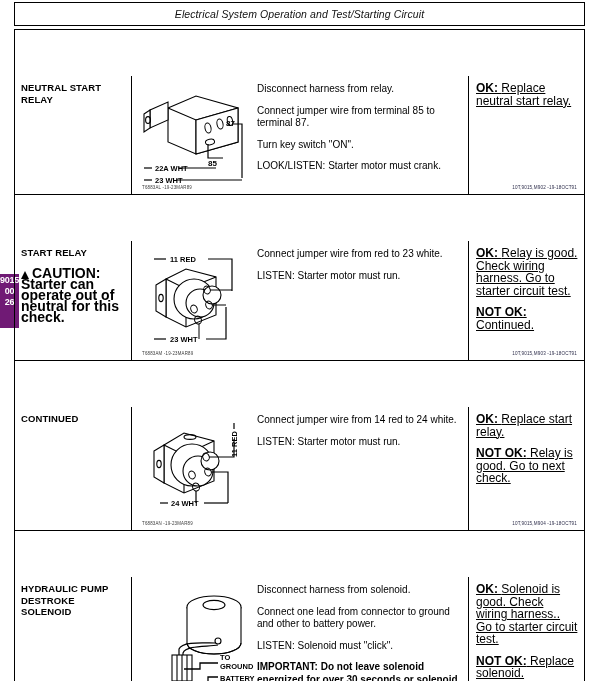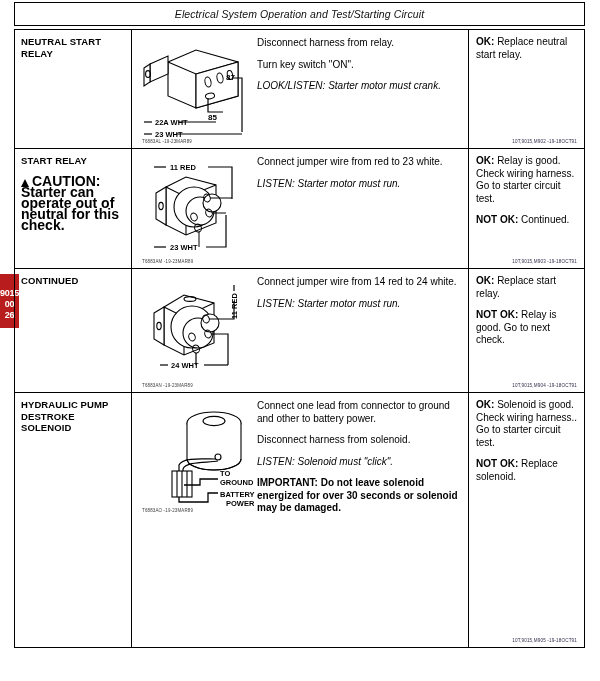--- a/index.html
+++ b/index.html
@@ -52,20 +52,21 @@
     width: 571px;
     border: 1px solid #000;
     box-sizing: border-box;
     border-collapse: collapse;
   }
   .row {
     display: flex;
     border-bottom: 1px solid #000;
     box-sizing: border-box;
     position: relative;
+    margin-top: 46px;
   }
   .row.last { border-bottom: none; }
 
   .col-name {
     width: 117px;
     flex: 0 0 117px;
     border-right: 1px solid #000;
     box-sizing: border-box;
     padding: 6px 5px 4px 6px;
   }
@@ -110,27 +111,28 @@
 
   .instructions {
     position: absolute;
     left: 125px;
     top: 7px;
     width: 205px;
     font-size: 10px;
     line-height: 12.5px;
   }
   .instructions p { margin: 0 0 9px 0; }
-  .instructions p.ital { font-style: italic; }
+  .instructions p.ital { }
   .instructions p.imp { font-weight: bold; }
   .instructions p.last { margin-bottom: 0; }
 
   .result-text {
-    font-size: 10px;
+    font-size: 12px;
     line-height: 12.5px;
+    text-decoration: underline;
   }
   .result-text p { margin: 0 0 9px 0; }
   .result-text p.last { margin-bottom: 0; }
   .result-text b { font-weight: bold; }
 
   .fig-code {
     position: absolute;
     font-size: 4.4px;
     letter-spacing: 0.2px;
     color: #3a3a3a;
@@ -148,27 +150,27 @@
     transform: scaleY(1.15);
   }
 
   
   .side-tab {
     position: absolute;
     left: 0px;
     top: 274px;
     width: 19px;
     height: 54px;
-    background: #b91c1c;
+    background: #701a75;
     color: #fff;
     font-weight: bold;
     font-size: 9px;
     line-height: 11px;
     text-align: center;
-    padding-top: 14px;
+    padding-top: 1px;
     box-sizing: border-box;
     letter-spacing: -0.3px;
   }
   .side-tab div { display: block; }
 
   
   .diagram {
     position: absolute;
     left: 6px;
     top: 4px;
@@ -235,20 +237,21 @@
               <path d="M38 100 L104 100"></path>
             </g>
             <text x="88" y="46" font-size="8">87</text>
             <text x="70" y="86" font-size="8">85</text>
             <text x="17" y="91" font-size="7.5">22A  WHT</text>
             <text x="17" y="103" font-size="7.5">23  WHT</text>
           </svg>
         </div>
         <div class="instructions">
           <p>Disconnect harness from relay.</p>
+          <p>Connect jumper wire from terminal 85 to terminal 87.</p>
           <p>Turn key switch "ON".</p>
           <p class="ital last">LOOK/LISTEN: Starter motor must crank.</p>
         </div>
         <div class="fig-code" style="left:10px; bottom:4px;">T6883AL      -19-23MAR89</div>
       </div>
       <div class="col-result">
         <div class="result-text">
           <p><b>OK:</b> <span>Replace neutral start relay.</span></p>
         </div>
         <div class="foot-code">10T,9015,M902  -19-18OCT91</div>
@@ -403,22 +406,22 @@
               <path d="M27 96 L27 101 L56 101 L56 92 L66 92"></path>
             </g>
             <text x="68" y="75" font-size="7.5">TO</text>
             <text x="68" y="84" font-size="7.5">GROUND</text>
             <text x="68" y="96" font-size="7.5">BATTERY</text>
             <text x="74" y="105" font-size="7.5">POWER</text>
           </svg>
         </div>
         <div class="fig-code" style="left:10px; top:115px;">T6883AO      -19-23MAR89</div>
         <div class="instructions">
+          <p>Disconnect harness from solenoid.</p>
           <p>Connect one lead from connector to ground and other to battery power.</p>
-          <p>Disconnect harness from solenoid.</p>
           <p class="ital">LISTEN: Solenoid must "click".</p>
           <p class="imp last">IMPORTANT: Do not leave solenoid energized for over 30 seconds or solenoid may be damaged.</p>
         </div>
       </div>
       <div class="col-result">
         <div class="result-text">
           <p><b>OK:</b> <span>Solenoid is good. Check wiring harness.. Go to starter circuit test.</span></p>
           <p class="last"><b>NOT OK:</b> <span>Replace solenoid.</span></p>
         </div>
         <div class="foot-code">10T,9015,M905  -19-18OCT91</div>

